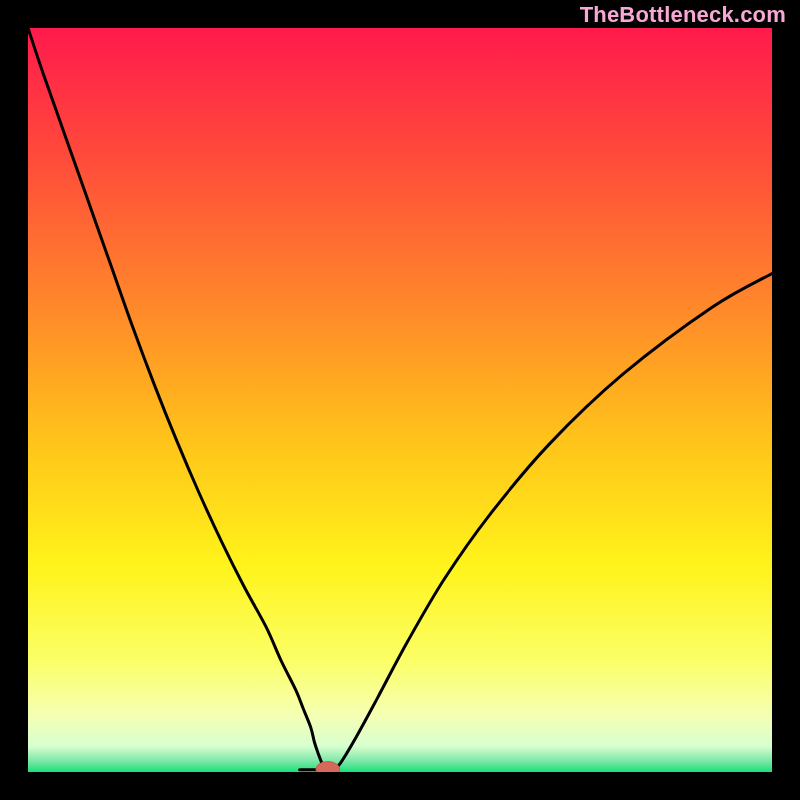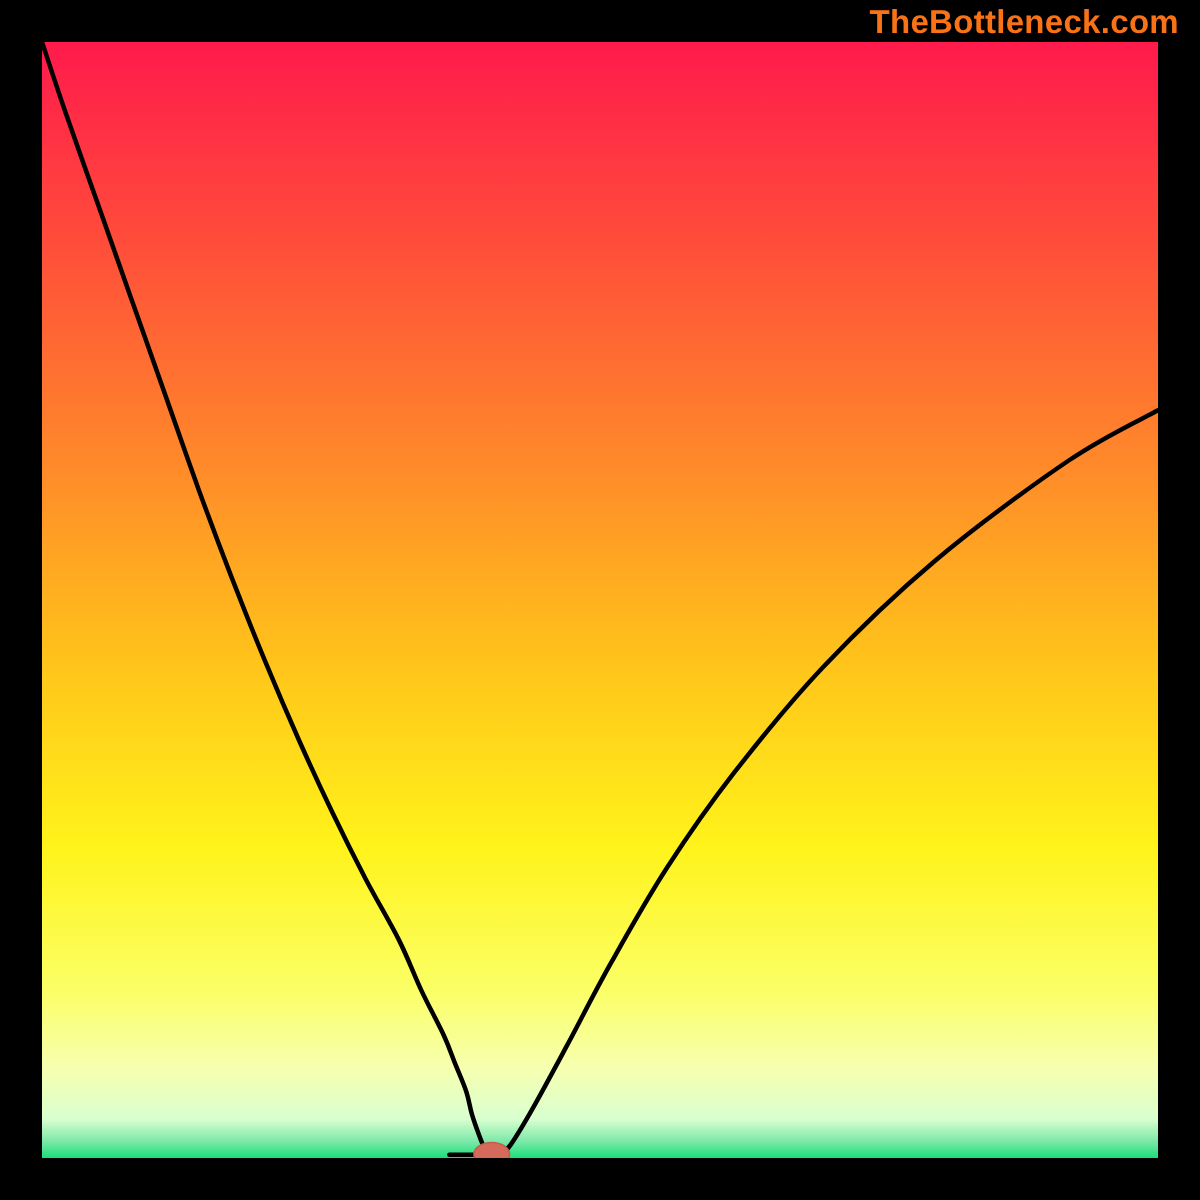--- a/index.html
+++ b/index.html
@@ -16,21 +16,21 @@
     left: 0;
     top: 0;
     width: 800px;
     height: 800px;
     background: #000;
   }
   .watermark {
     position: absolute;
     top: 2px;
     right: 14px;
-    color: #f97316;
+    color: #f9a8d4;
     font-size: 22px;
     font-weight: 600;
     letter-spacing: 0.2px;
     z-index: 10;
   }
   .plot {
     position: absolute;
     left: 28px;
     top: 28px;
     width: 744px;

